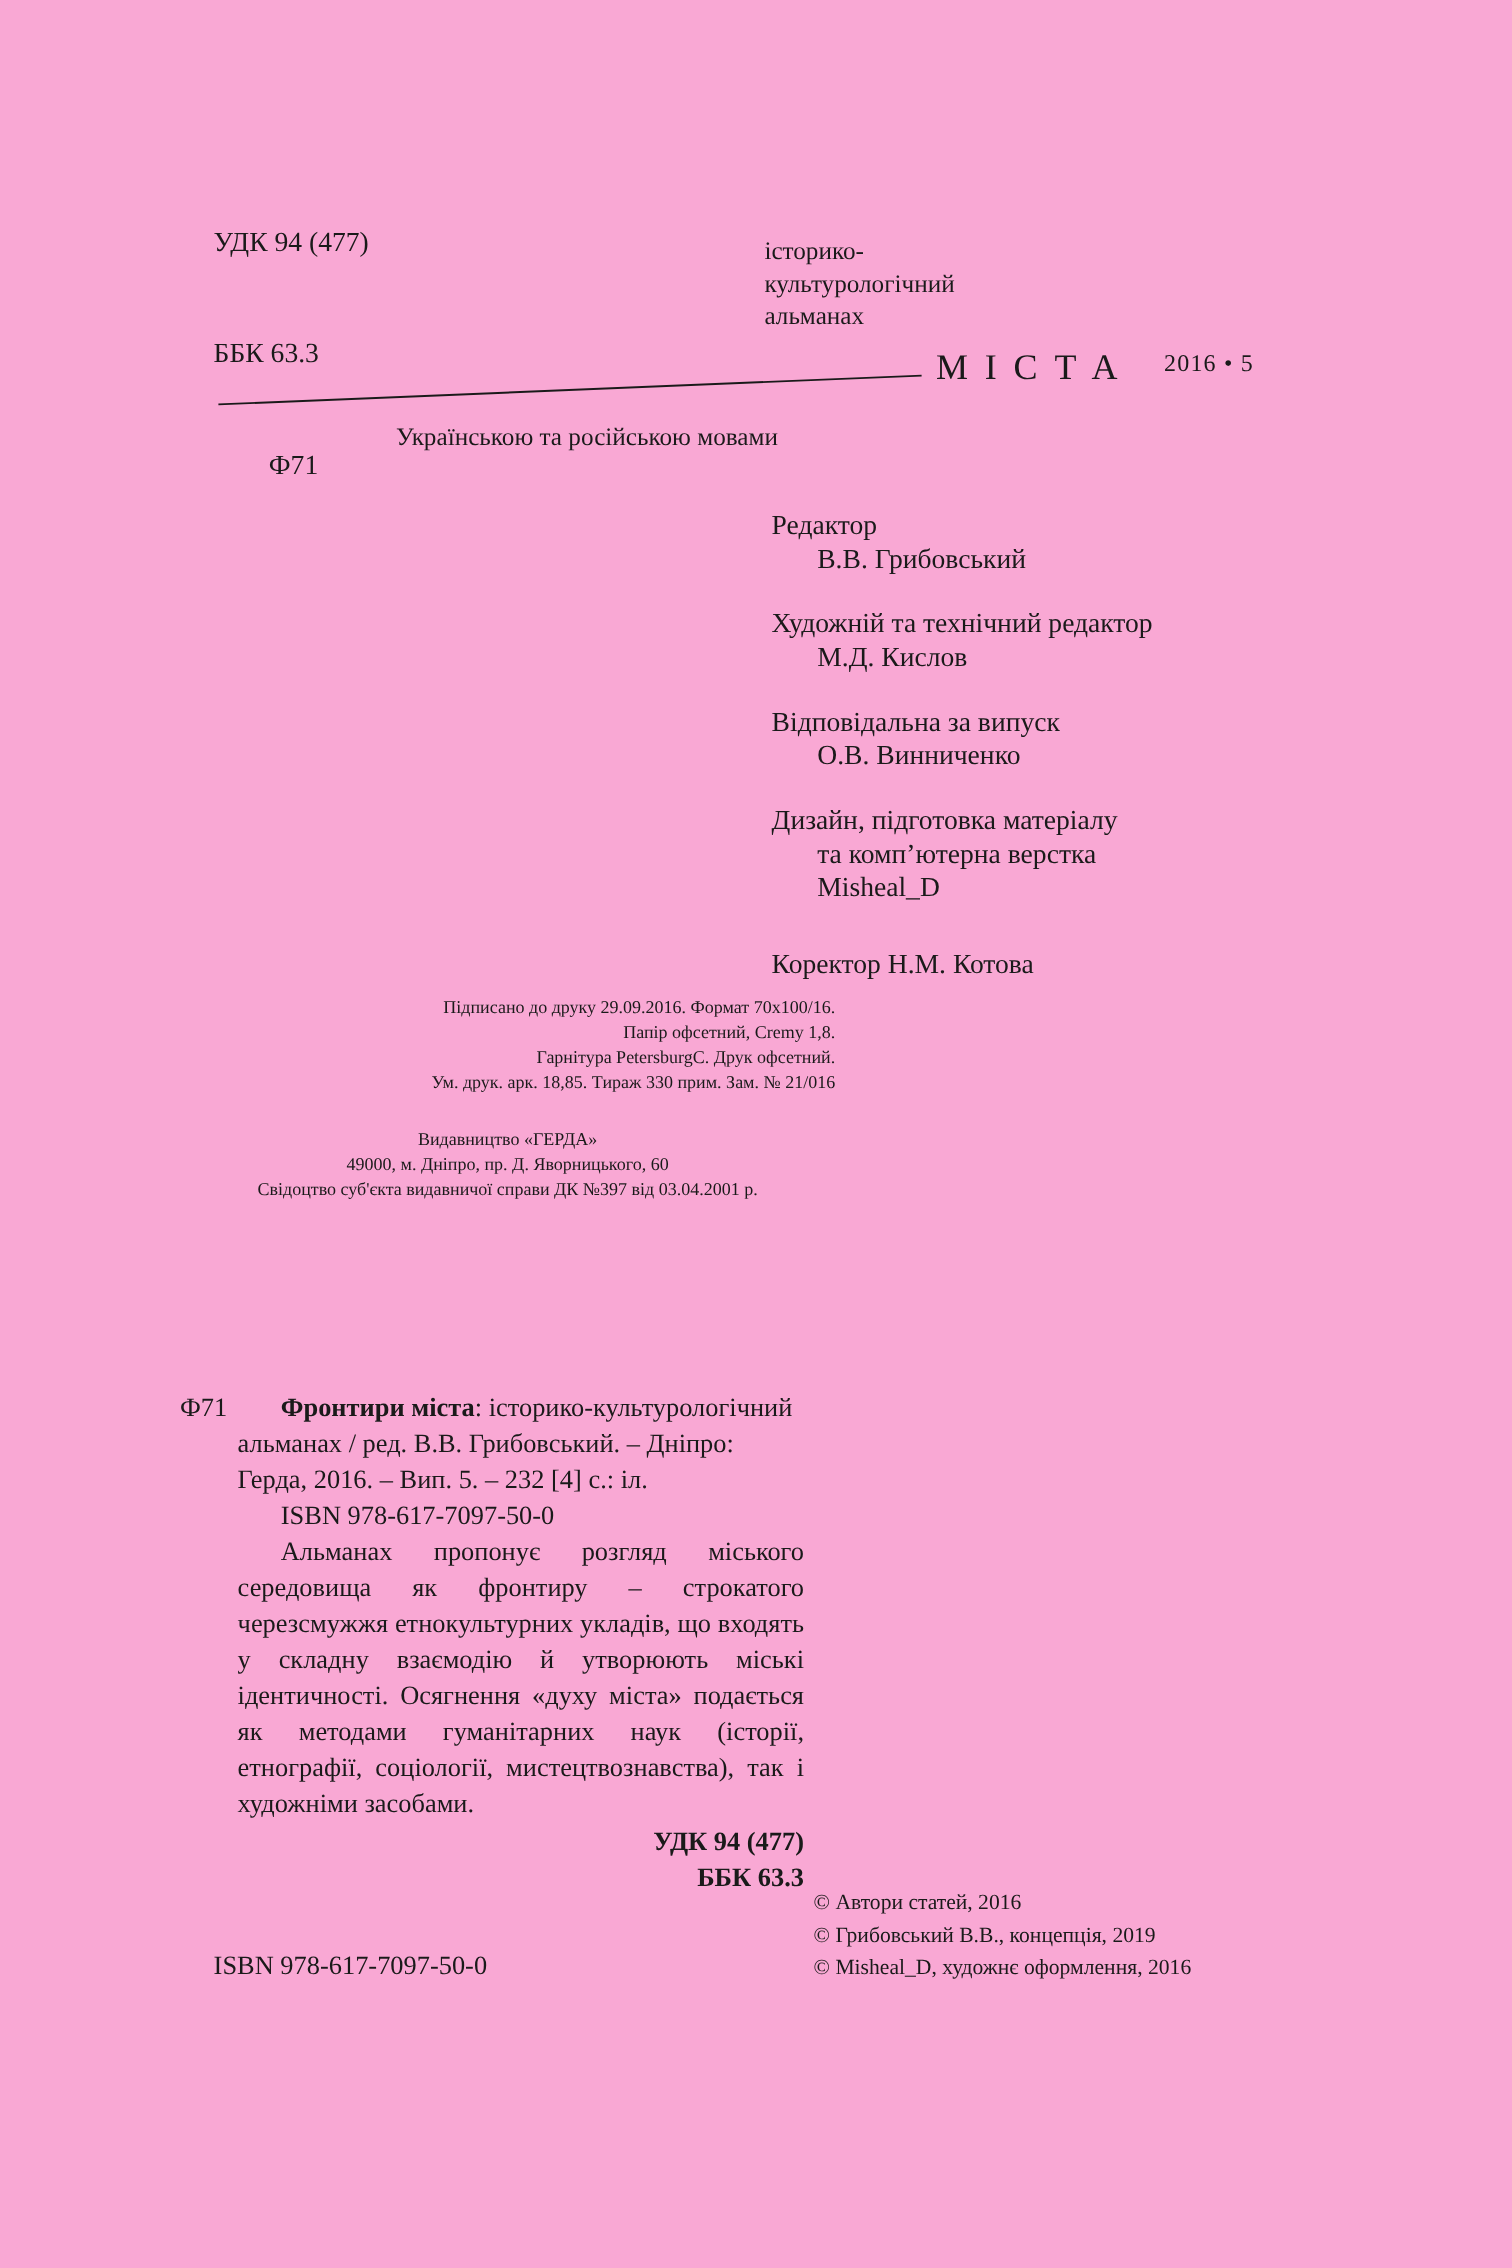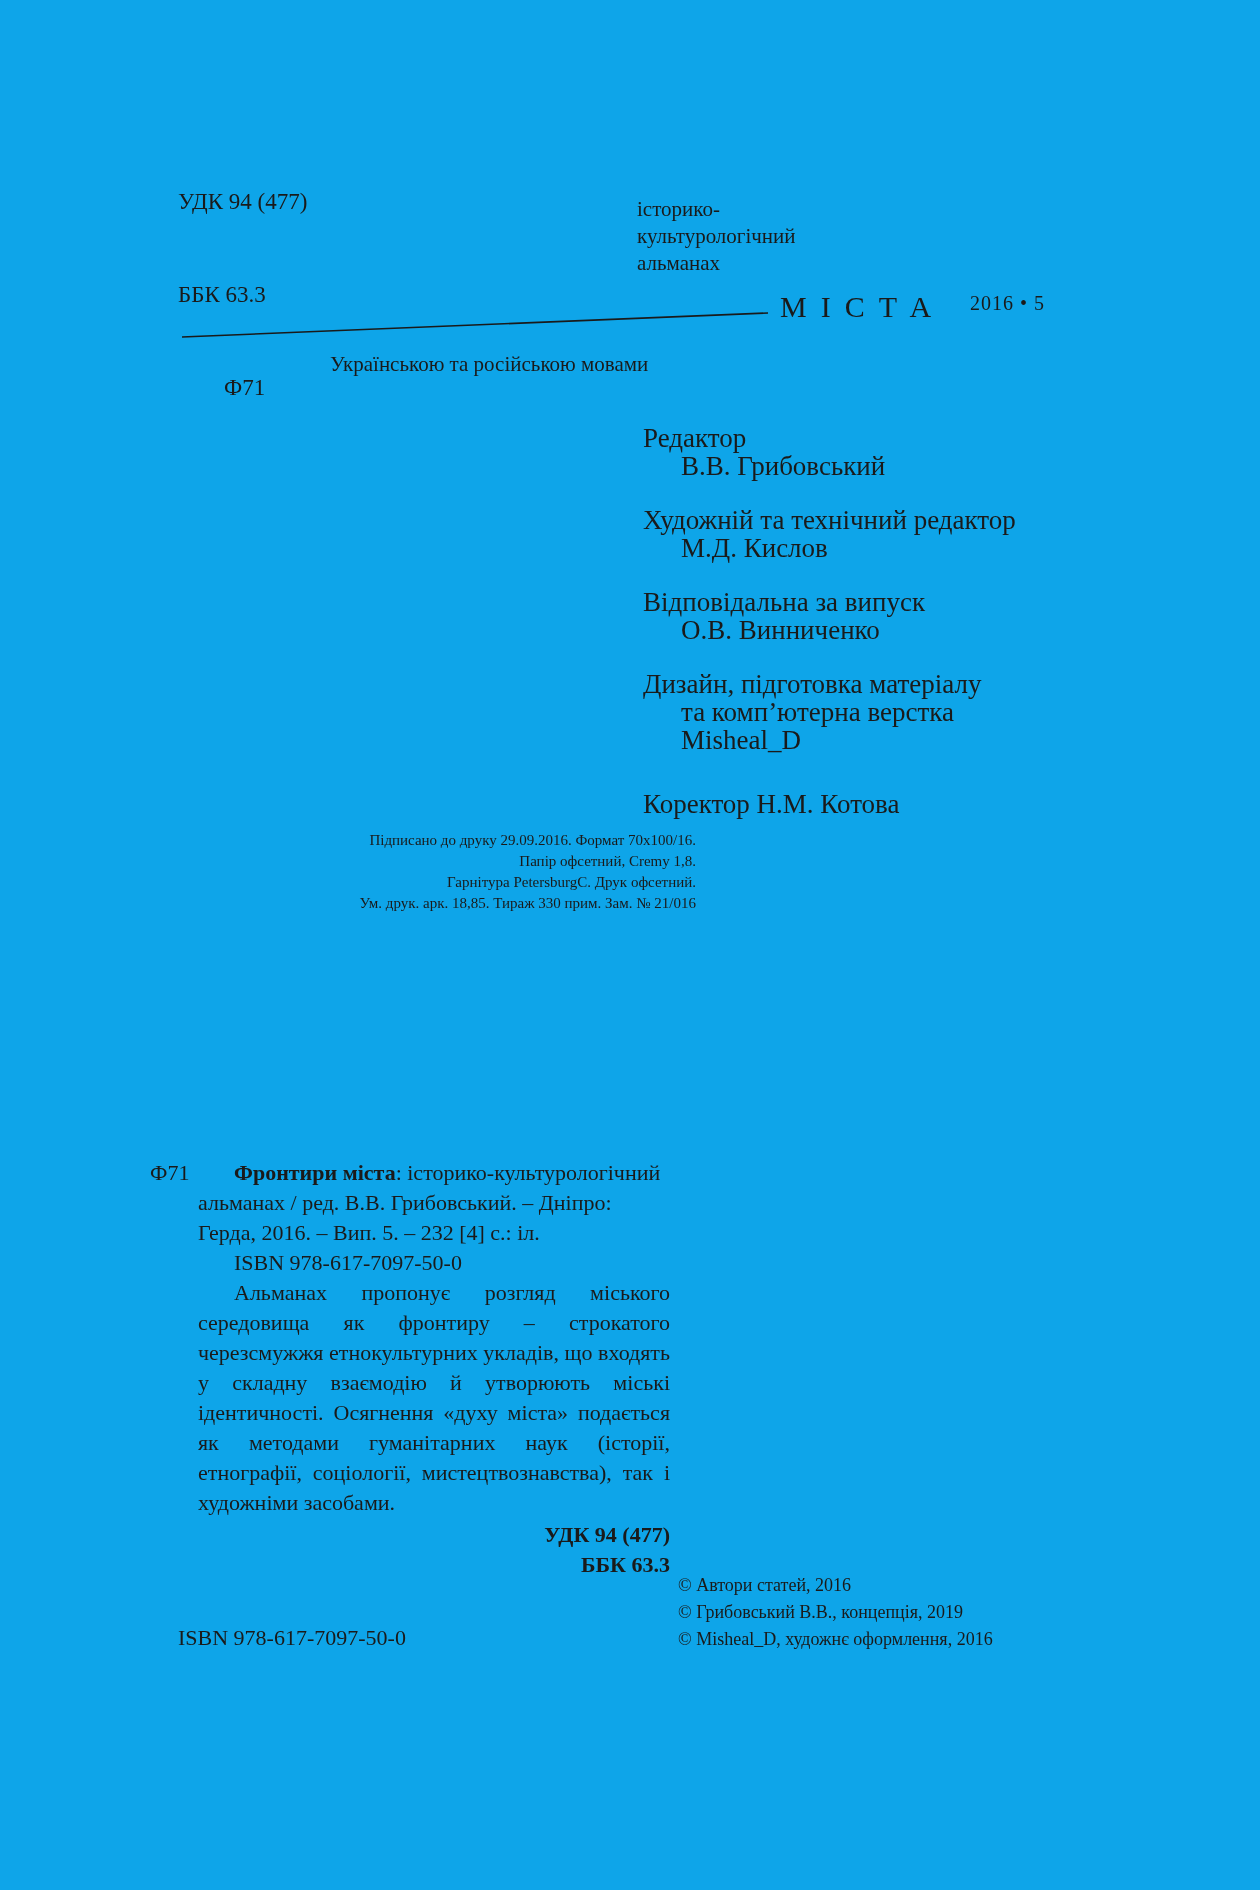--- a/index.html
+++ b/index.html
@@ -10,21 +10,21 @@
   }
   body {
     font-family: "Liberation Serif", "DejaVu Serif", serif;
     color: #1a1a1a;
   }
   .page {
     position: relative;
     width: 1260px;
     height: 1890px;
     margin: 0 auto;
-    background: #0ea5e9;
+    background: #f9a8d4;
     overflow: hidden;
   }
 
   
   .codes {
     position: absolute;
     left: 178px;
     top: 124px;
     font-size: 23px;
     line-height: 31px;
@@ -91,21 +91,21 @@
     left: 330px;
     top: 352px;
     font-size: 21px;
   }
 
   
   .credits {
     position: absolute;
     left: 643px;
     top: 424px;
-    font-size: 27px;
+    font-size: 23px;
     line-height: 28px;
   }
   .credit-group { margin-bottom: 26px; }
   .credit-group:last-child { margin-bottom: 0; margin-top: 36px; }
   .credit-role { display: block; }
   .credit-name { display: block; padding-left: 38px; }
   .credit-single { display: block; }
 
   
   .imprint {
@@ -239,20 +239,25 @@
     </div>
   </div>
 
   <div class="imprint">
     <span>Підписано до друку 29.09.2016. Формат 70х100/16.</span>
     <span>Папір офсетний, Cremy 1,8.</span>
     <span>Гарнітура PetersburgC. Друк офсетний.</span>
     <span>Ум. друк. арк. 18,85. Тираж 330 прим. Зам.  № 21/016</span>
   </div>
 
+  <div class="publisher">
+    <span>Видавництво «ГЕРДА»</span>
+    <span>49000, м. Дніпро, пр. Д. Яворницького, 60</span>
+    <span>Свідоцтво суб'єкта видавничої справи ДК №397 від 03.04.2001 р.</span>
+  </div>
 
 
   <div class="cip">
     <div class="cip-sigla">Ф71</div>
     <div class="cip-body">
       <div class="cip-title-line">
         <b>Фронтири міста</b><span>: історико-культурологічний альманах / ред. В.В. Грибовський. – Дніпро: Герда, 2016. – Вип. 5. – 232 [4] с.: іл.</span>
       </div>
       <div class="cip-isbn">ISBN 978-617-7097-50-0</div>
       <div class="cip-abstract">Альманах пропонує розгляд міського середовища як фронтиру – строкатого черезсмужжя етнокультурних укладів, що входять у складну взаємодію й утворюють міські ідентичності. Осягнення «духу міста» подається як методами гуманітарних наук (історії, етнографії, соціології, мистецтвознавства), так і художніми засобами.</div>

